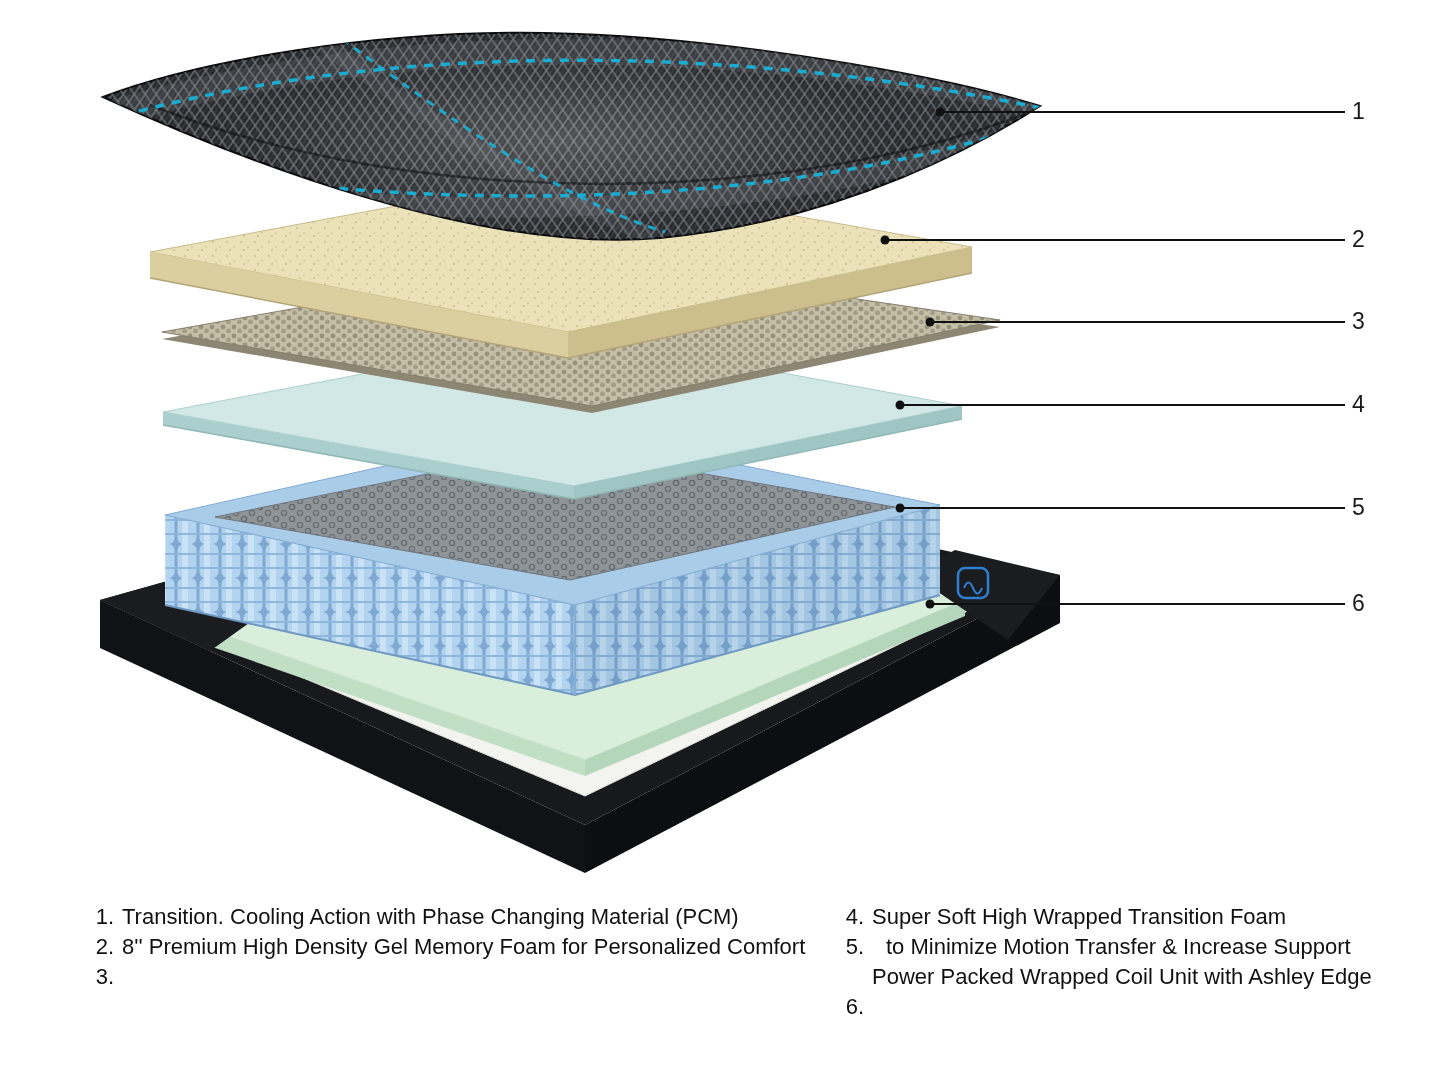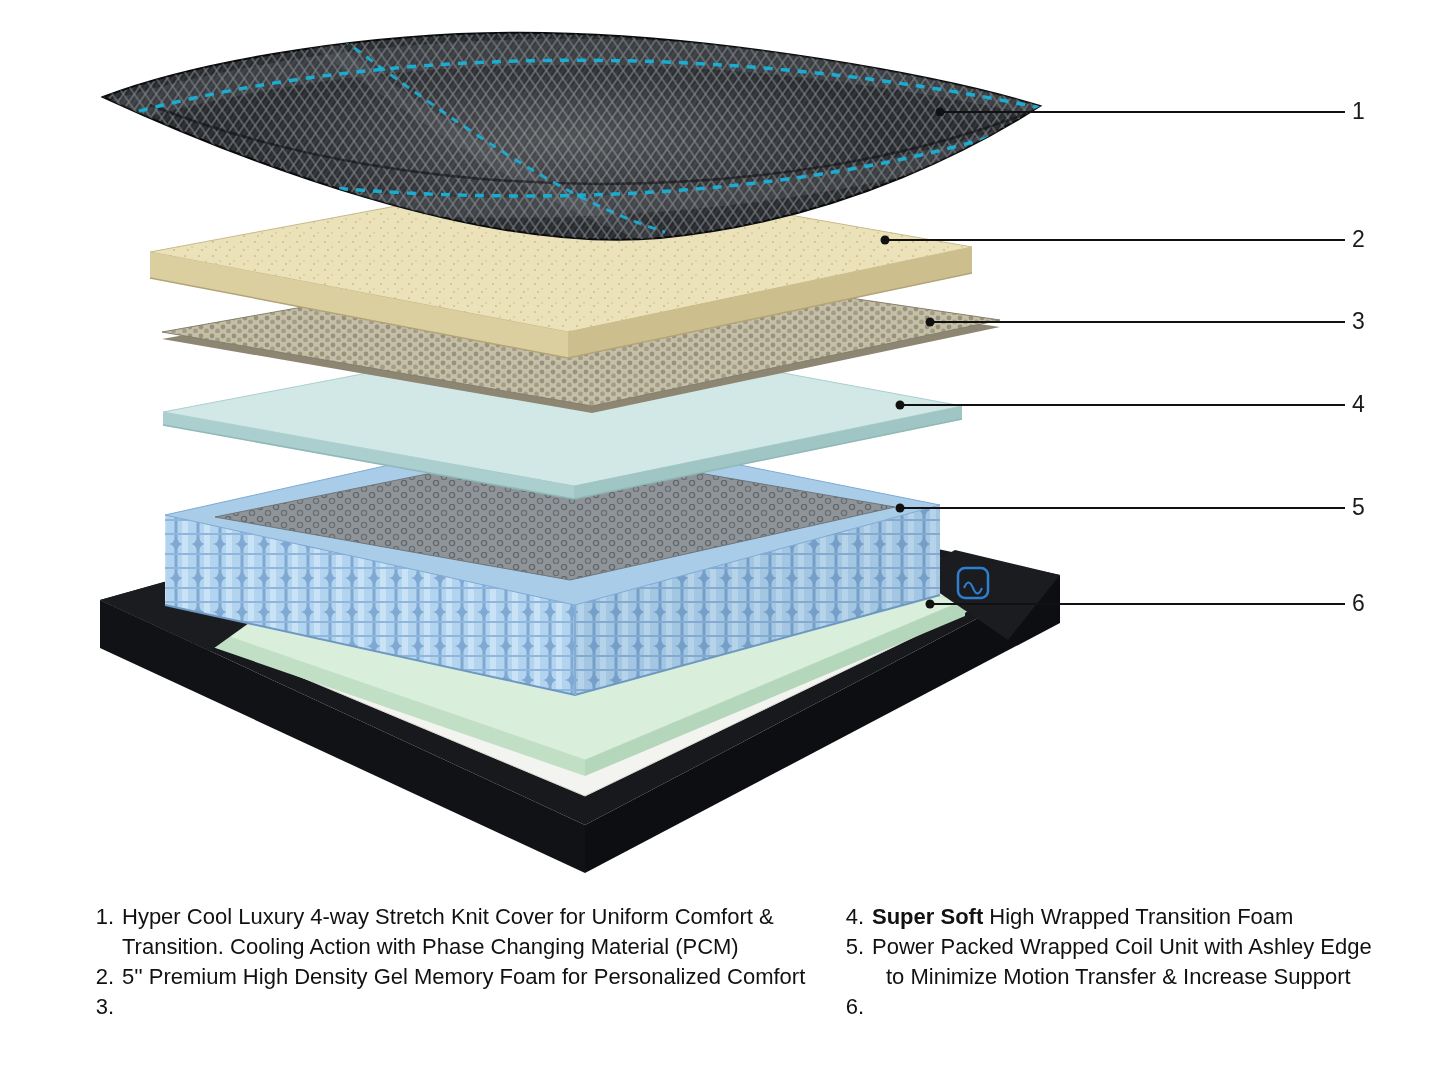--- a/index.html
+++ b/index.html
@@ -30,21 +30,21 @@
     color:#111111;
   }
   .legend .col{position:absolute;top:0;}
   .legend .col-left{left:88px;width:740px;}
   .legend .col-right{left:838px;width:580px;}
   .legend .item{display:flex;align-items:flex-start;}
   .legend .num{flex:none;width:26px;text-align:right;margin-right:8px;}
   .legend .lines{display:block;}
   .legend .ln{display:block;}
   .legend .ln.indent{padding-left:14px;}
-  .legend b{font-weight:bold;}
+  .legend b{font-weight:normal;}
 </style>
 </head>
 <body>
 
 <div class="stage">
 
   <svg class="diagram-svg" width="1445" height="880" viewBox="0 0 1445 880">
     <defs>
       <pattern id="knitA" width="9" height="9" patternUnits="userSpaceOnUse" patternTransform="rotate(35)">
         <rect width="9" height="9" fill="#26282b"></rect>
@@ -172,46 +172,45 @@
   <div class="callout-num" style="left:1352px;top:308px;">3</div>
   <div class="callout-num" style="left:1352px;top:391px;">4</div>
   <div class="callout-num" style="left:1352px;top:494px;">5</div>
   <div class="callout-num" style="left:1352px;top:590px;">6</div>
 
   <div class="legend">
     <div class="col col-left">
       <div class="item">
         <span class="num">1.</span>
         <span class="lines">
-          <span class="ln">Hyper Cool Luxury 4-way Stretch Knit Cover for Uniform Comfort &amp;</span>
           <span class="ln">Transition. Cooling Action with Phase Changing Material (PCM)</span>
         </span>
       </div>
       <div class="item">
         <span class="num">2.</span>
         <span class="lines">
-          <span class="ln">5'' Premium High Density Gel Memory Foam for Personalized Comfort</span>
+          <span class="ln">8'' Premium High Density Gel Memory Foam for Personalized Comfort</span>
         </span>
       </div>
       <div class="item">
         <span class="num">3.</span>
       </div>
     </div>
     <div class="col col-right">
       <div class="item">
         <span class="num">4.</span>
         <span class="lines">
           <span class="ln"><b>Super Soft</b><span> High Wrapped Transition Foam</span></span>
         </span>
       </div>
       <div class="item">
         <span class="num">5.</span>
         <span class="lines">
+          <span class="ln indent">to Minimize Motion Transfer &amp; Increase Support</span>
           <span class="ln">Power Packed Wrapped Coil Unit with Ashley Edge</span>
-          <span class="ln indent">to Minimize Motion Transfer &amp; Increase Support</span>
         </span>
       </div>
       <div class="item">
         <span class="num">6.</span>
       </div>
     </div>
   </div>
 
 </div>
 

